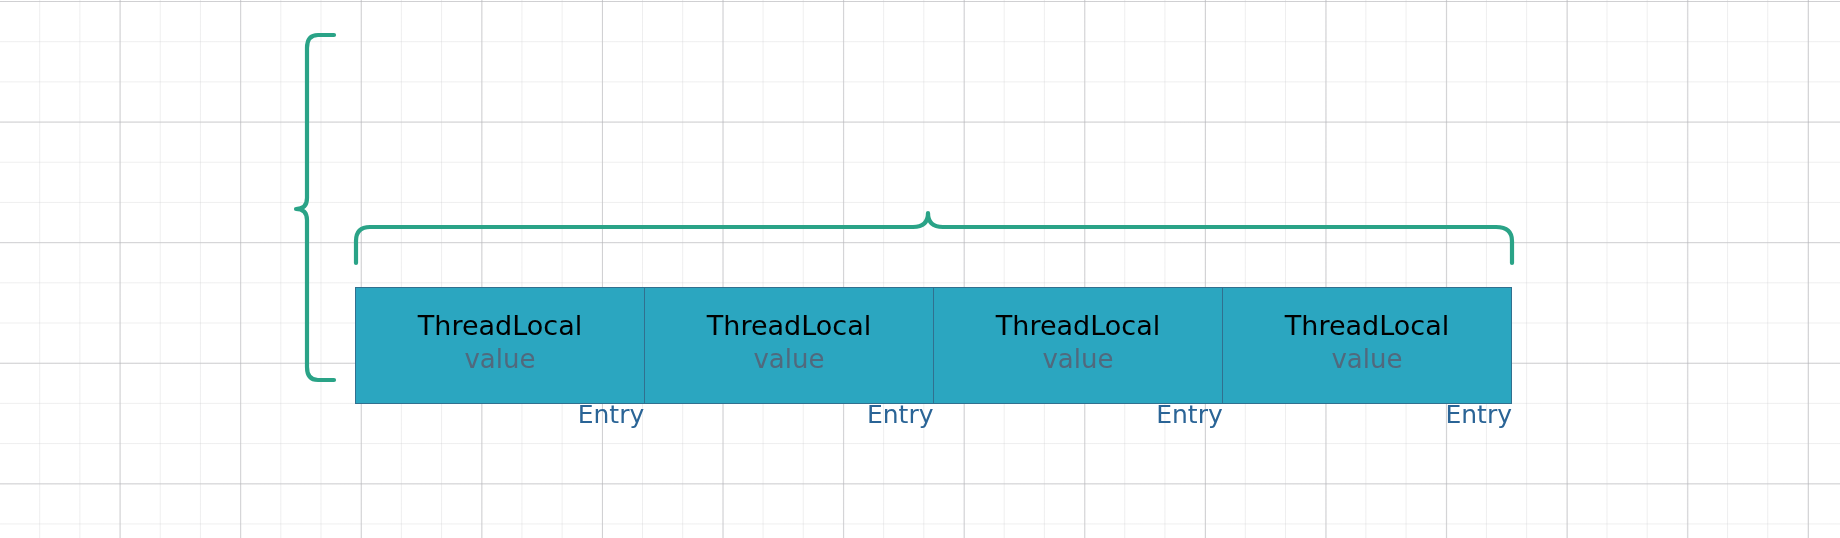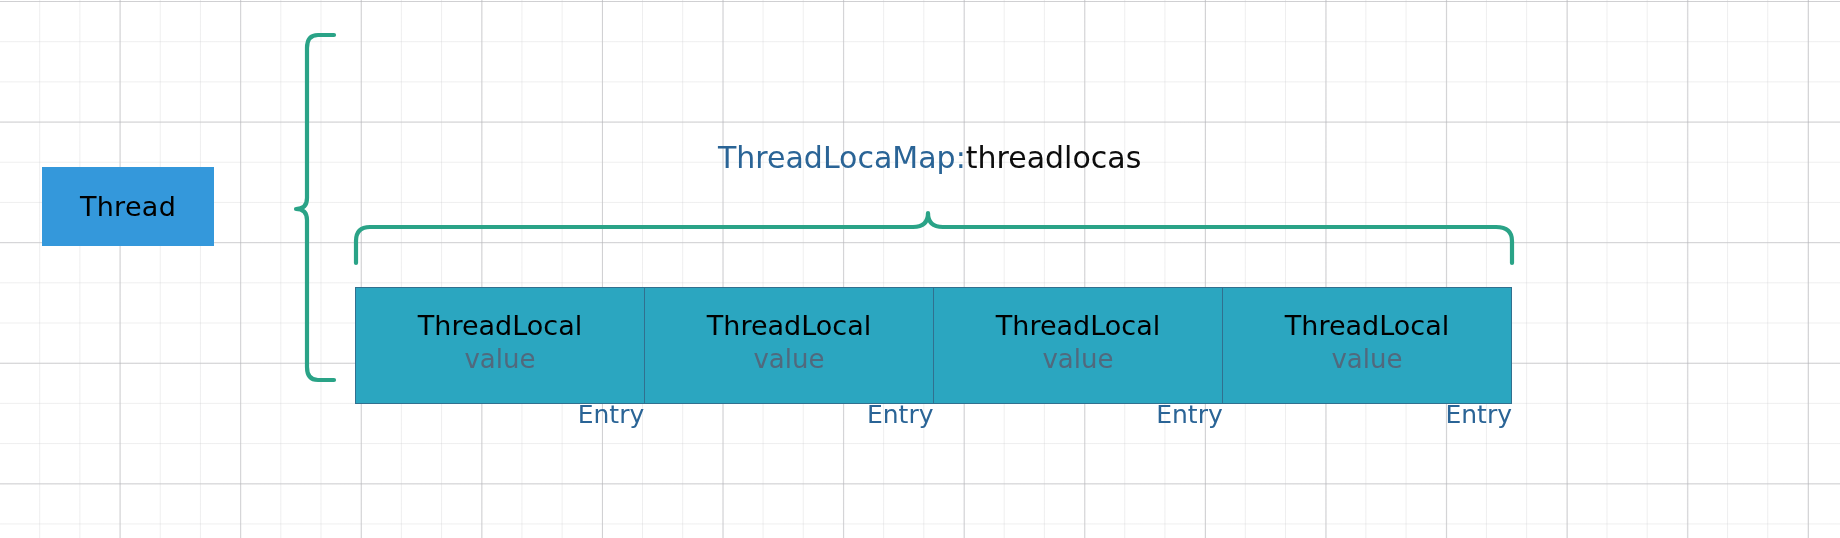--- a/index.html
+++ b/index.html
@@ -121,39 +121,33 @@
     text-align: right;
     font-size: 25px;
     color: #2a6496;
   }
 </style>
 </head>
 <body>
 
 <div id="canvas">
 
-  <div class="thread-box">
-    <span class="label">Thread</span>
-  </div>
 
   <svg id="left-brace-svg" class="brace-svg" viewBox="0 0 90 400">
     <path d="M 72 15
              L 56 15
              Q 45 15 45 28
              L 45 178
              Q 45 189 34 189
              Q 45 189 45 200
              L 45 347
              Q 45 360 56 360
              L 72 360" fill="none" stroke="#2aa387" stroke-width="4.2" stroke-linecap="round" stroke-linejoin="round"></path>
   </svg>
 
-  <div class="map-title">
-    <span class="t-key">ThreadLocaMap:</span><span class="t-val">threadlocas</span>
-  </div>
 
   <svg id="top-brace-svg" class="brace-svg" viewBox="0 0 1200 100">
     <path d="M 16 68
              L 16 46
              Q 16 32 30 32
              L 573 32
              Q 588 32 588 18
              Q 588 32 603 32
              L 1156 32
              Q 1172 32 1172 46

